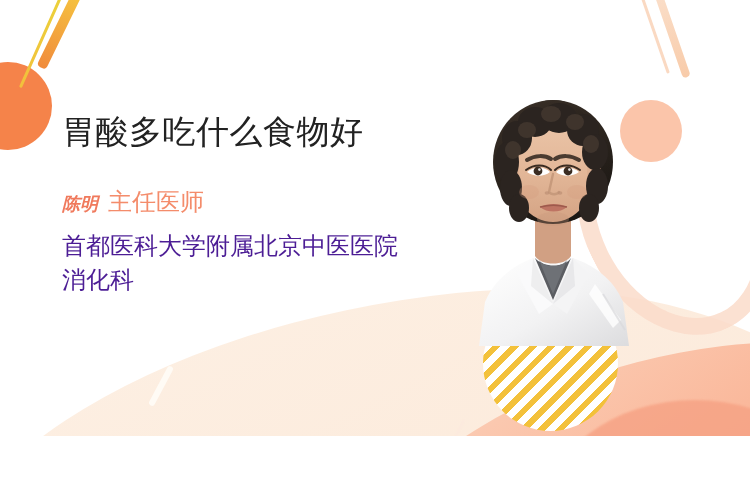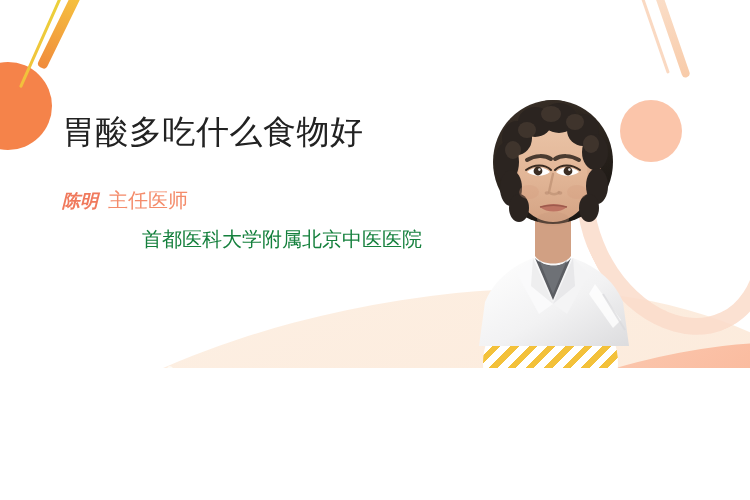--- a/index.html
+++ b/index.html
@@ -7,21 +7,21 @@
     padding: 0;
     background: #ffffff;
   }
   body {
     font-family: "Liberation Sans", "DejaVu Sans", sans-serif;
   }
 
   #card {
     position: relative;
     width: 750px;
-    height: 368px;
+    height: 436px;
     overflow: hidden;
     background: #ffffff;
   }
 
   
   .bg-layer {
     position: absolute;
     inset: 0;
     overflow: hidden;
     pointer-events: none;
@@ -195,30 +195,29 @@
   }
   .doctor-name {
     font-weight: 700;
     color: #F0795C;
     font-size: 18px;
     font-style: italic;
   }
   .doctor-title {
     font-weight: 400;
     color: #F48C6B;
-    font-size: 20px;
+    font-size: 24px;
     margin-left: 10px;
   }
   .affiliation {
     margin-top: 12px;
-    color: #15803d;
-    font-size: 20px;
+    color: #4c1d95;
+    font-size: 24px;
     line-height: 1.42;
     font-weight: 400;
-    text-align: right;
   }
   .affiliation div { white-space: nowrap; }
 </style>
 </head>
 <body>
 
 <div id="card">
 
   <div class="bg-layer">
     <div class="wave-cream"></div>
@@ -333,16 +332,17 @@
 
   <div class="text-block">
     <h1 class="headline">胃酸多吃什么食物好</h1>
 
     <div class="doctor-line">
       <span class="doctor-name">陈明</span><span class="doctor-title">主任医师</span>
     </div>
 
     <div class="affiliation">
       <div>首都医科大学附属北京中医医院</div>
+      <div>消化科</div>
     </div>
   </div>
 
 </div>
 
 </body></html>

